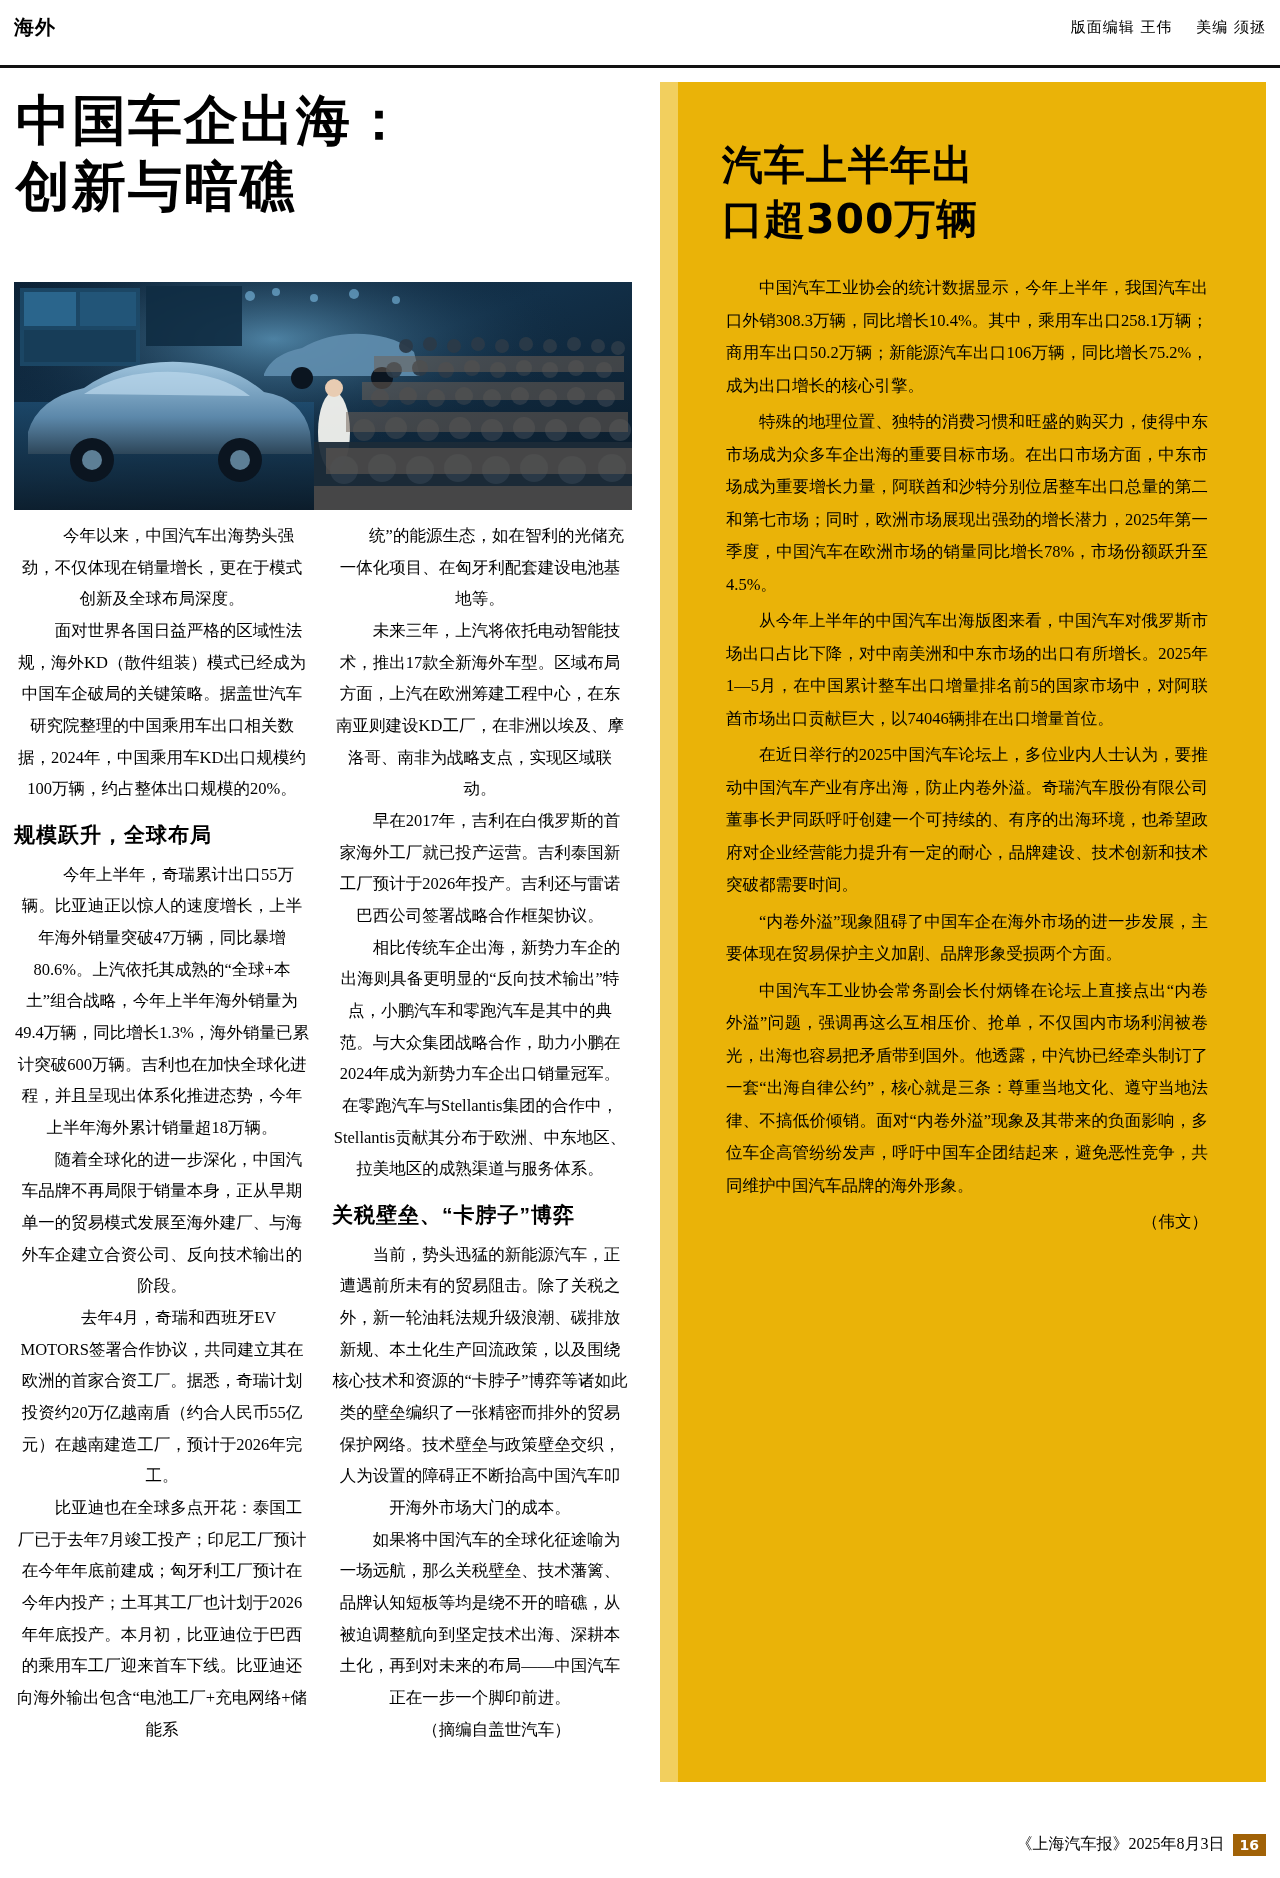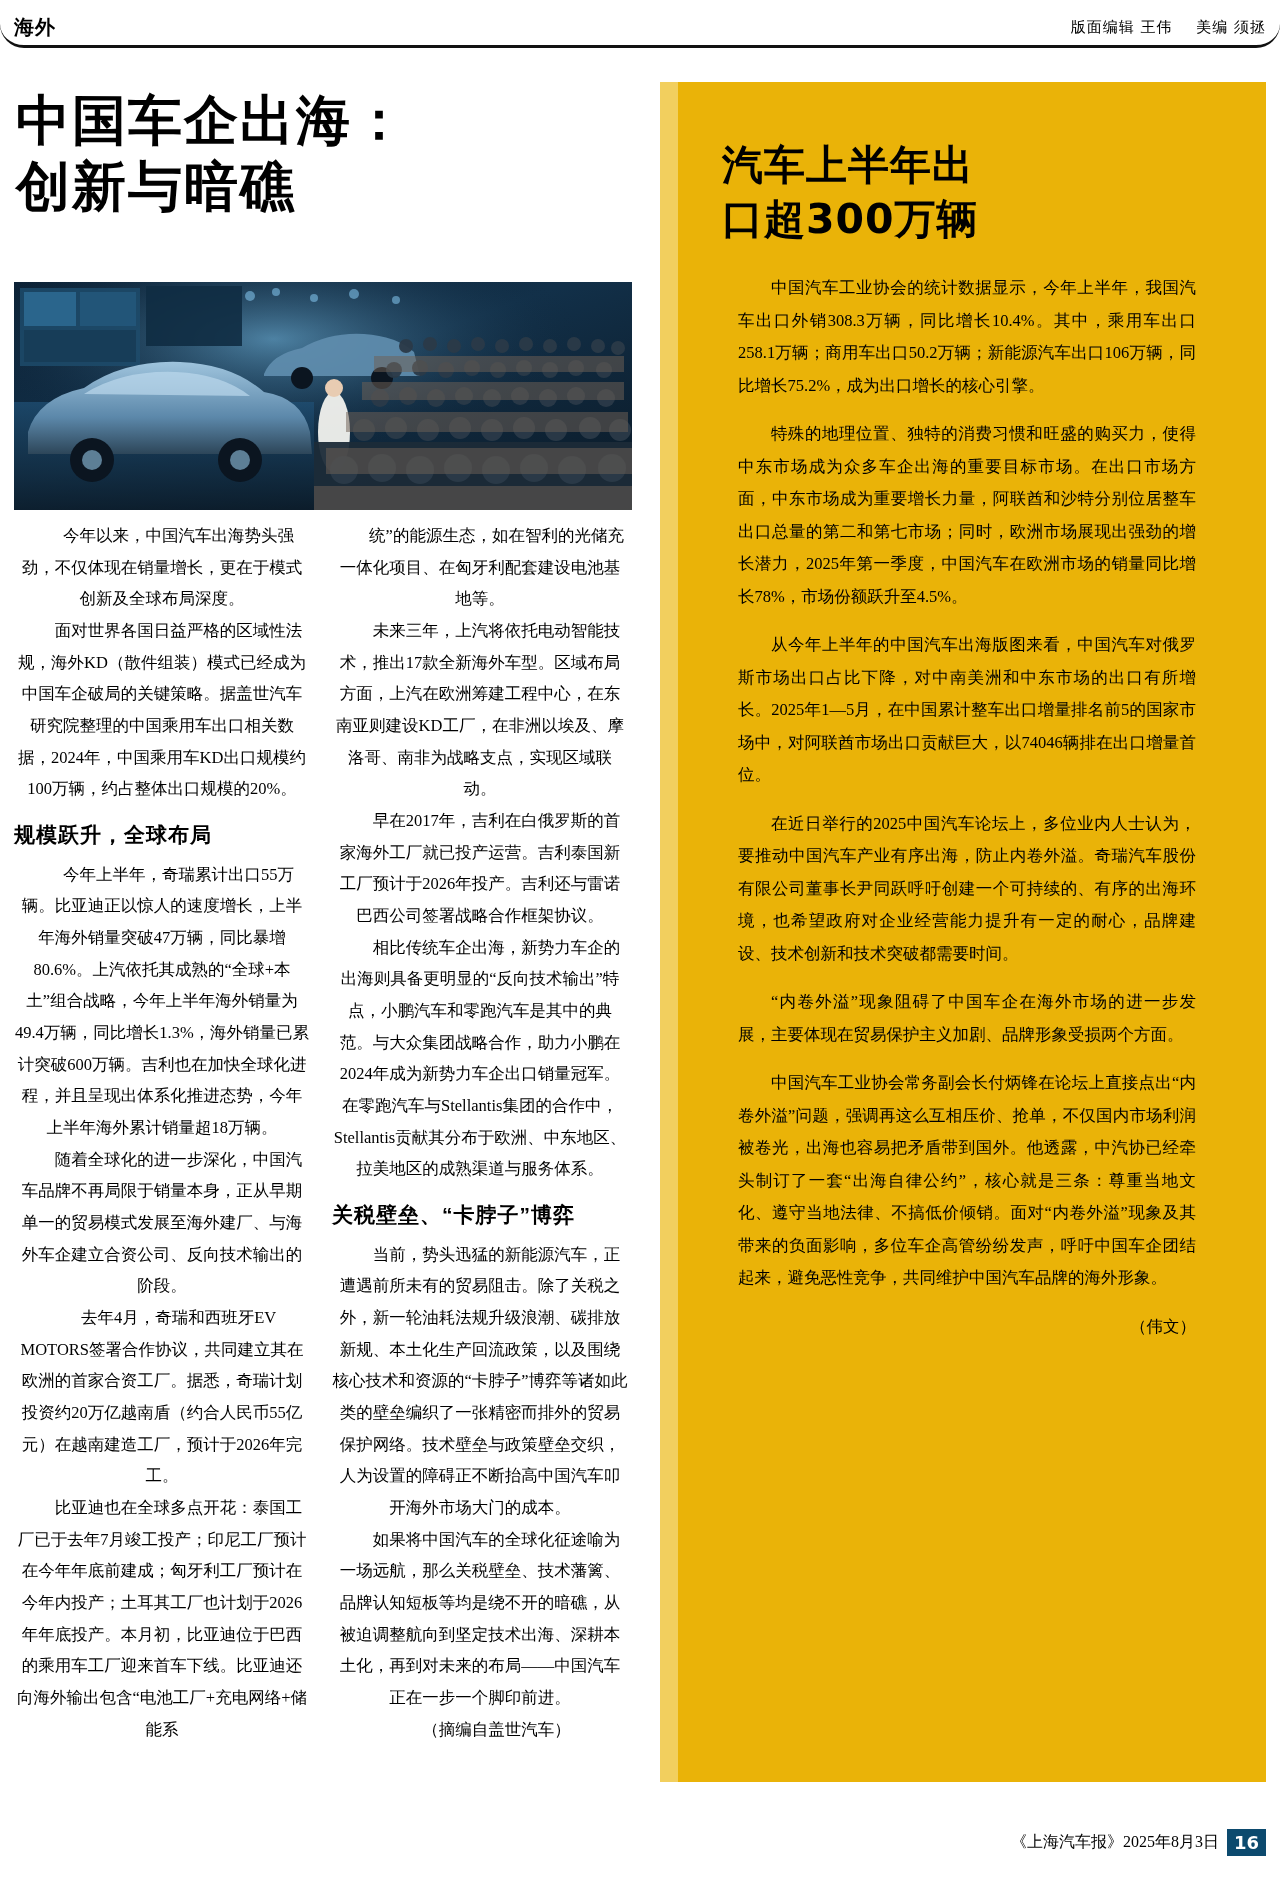--- a/index.html
+++ b/index.html
@@ -14,24 +14,23 @@
     color: #000;
     position: relative;
     overflow: hidden;
   }
 
   
   .masthead {
     position: absolute;
     left: 0; top: 0;
     width: 1280px;
-    height: 48px;
+    height: 68px;
     border-bottom: 3px solid #111;
     box-sizing: border-box;
-    border-radius: 27px;
   }
   .masthead-left {
     position: absolute;
     left: 14px; top: 14px;
     font-family: "DejaVu Sans", sans-serif;
     font-weight: bold;
     font-size: 20px;
     letter-spacing: 1px;
   }
   .masthead-right {
@@ -136,41 +135,41 @@
     margin-bottom: 26px;
   }
   .sidebar-title div { white-space: nowrap; }
   .sidebar-body {
     font-size: 16.5px;
     line-height: 1.97;
     text-align: justify;
     text-justify: inter-ideograph;
   }
   .sidebar-body p {
-    margin: 16px;
+    margin: 4px;
     text-indent: 2em;
   }
 
   
   .footer {
     position: absolute;
     right: 14px;
     bottom: 22px;
     font-size: 16px;
     font-family: "Liberation Serif", serif;
     display: flex;
     align-items: center;
     gap: 8px;
   }
   .page-num {
     display: inline-block;
-    background: #0c4a6e;
+    background: #a16207;
     color: #fff;
     font-family: "DejaVu Sans", sans-serif;
-    font-size: 18px;
+    font-size: 14px;
     font-weight: bold;
     padding: 2px 7px;
     line-height: 1.3;
   }
 </style>
 </head>
 <body>
 
 <div class="masthead">
   <div class="masthead-left">海外</div>

